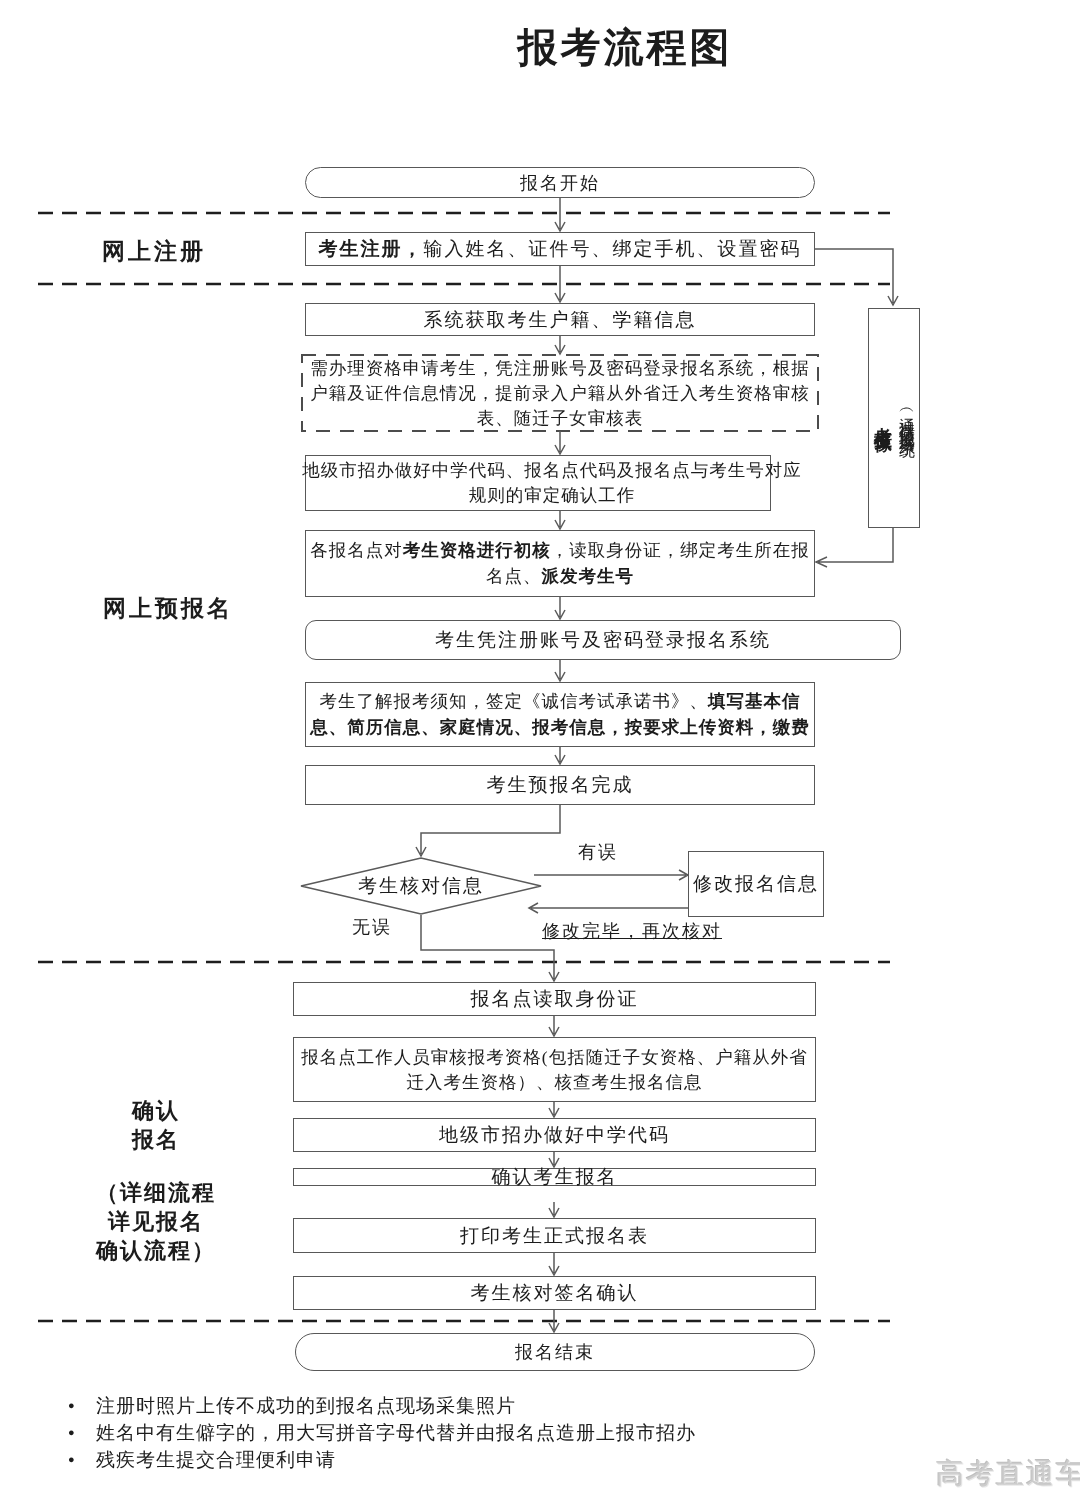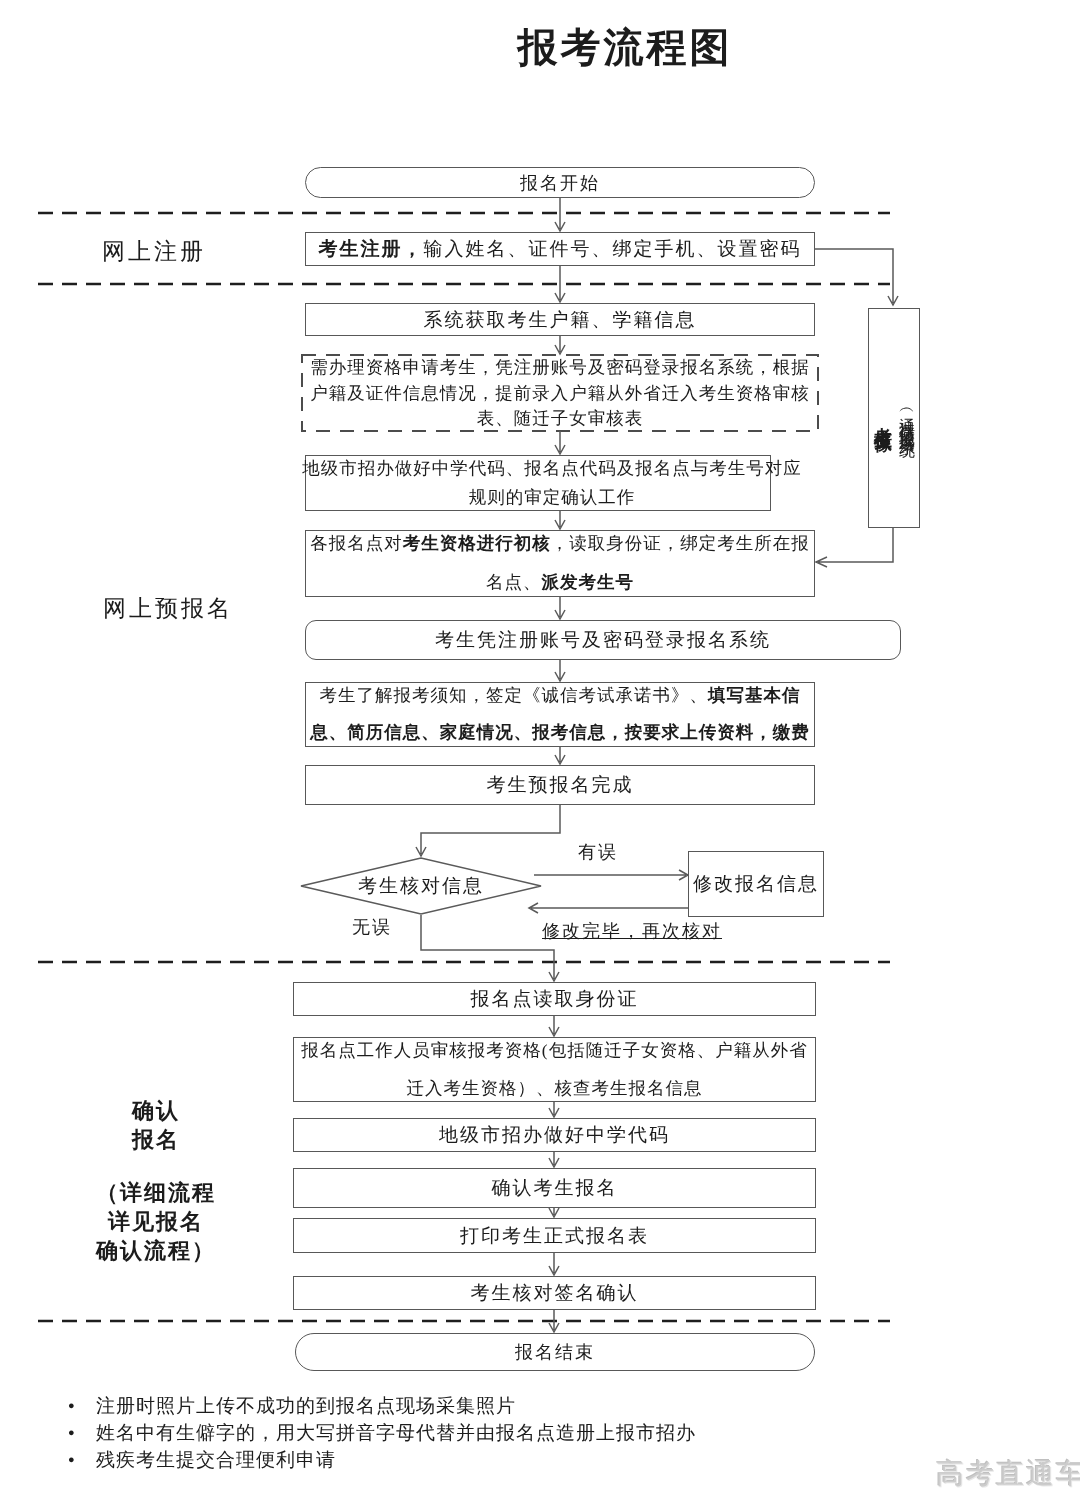--- a/index.html
+++ b/index.html
@@ -10,24 +10,24 @@
   .sep{stroke:#1e1e1e;stroke-width:2.6;stroke-dasharray:15 9;}
   .cn{stroke:#5a5a5a;stroke-width:1.5;fill:none;}
   .dashrect{fill:none;stroke:#4c4c4c;stroke-width:2;stroke-dasharray:14 10;}
   .dm{fill:#ffffff;stroke:#5a5a5a;stroke-width:1.6;}
   .title{font-size:40px;font-weight:bold;letter-spacing:3px;white-space:nowrap;
          transform:translateX(-50%);}
   .node{background:#fff;border:1.7px solid #585858;box-sizing:border-box;
         display:flex;flex-direction:column;align-items:center;justify-content:center;
         text-align:center;font-size:19px;letter-spacing:2px;white-space:nowrap;}
   .terminal{border-radius:19px;font-size:18px;}
-  .ml{font-size:17.5px;letter-spacing:1px;line-height:25px;justify-content:space-between;}
+  .ml{font-size:17.5px;letter-spacing:1px;line-height:25px;}
   .ml div{white-space:nowrap;}
   .nob{border:none;background:transparent;}
-  .lbl{font-weight:normal;font-size:23px;letter-spacing:3px;white-space:nowrap;}
+  .lbl{font-weight:bold;font-size:23px;letter-spacing:3px;white-space:nowrap;}
   .lblblock{font-weight:bold;font-size:22px;letter-spacing:2px;text-align:center;
             line-height:29px;}
   .gap{height:24px;}
   .edge{font-size:18px;letter-spacing:2px;white-space:nowrap;}
   .dtext{text-align:center;font-size:19px;letter-spacing:2px;line-height:28px;
          white-space:nowrap;}
   .camera{display:flex;flex-direction:row;align-items:center;justify-content:center;
           gap:1px;}
   .vtext{writing-mode:vertical-rl;letter-spacing:3px;}
   .vbold{font-weight:bold;font-size:18px;}
@@ -132,21 +132,21 @@
 <div class="abs lblblock" style="left:72px;top:1096px;width:168px;">
   <div>确认</div>
   <div>报名</div>
   <div class="gap"></div>
   <div>（详细流程</div>
   <div>详见报名</div>
   <div>确认流程）</div>
 </div>
 
 <div class="abs node" style="left:293px;top:1118px;width:523px;height:34px;">地级市招办做好中学代码</div>
-<div class="abs node" style="left:293px;top:1168px;width:523px;height:40px;">确认考生报名</div>
+<div class="abs node" style="left:293px;top:1168px;width:523px;height:18px;">确认考生报名</div>
 <div class="abs node" style="left:293px;top:1218px;width:523px;height:35px;">打印考生正式报名表</div>
 <div class="abs node" style="left:293px;top:1276px;width:523px;height:34px;">考生核对签名确认</div>
 
 <div class="abs node terminal" style="left:295px;top:1333px;width:520px;height:38px;">报名结束</div>
 
 <div class="abs node camera" style="left:868px;top:308px;width:52px;height:220px;">
   <span class="vtext vbold">考生摄像</span>
   <span class="vtext vparen">（通过微信或报名系统）</span>
 </div>
 

